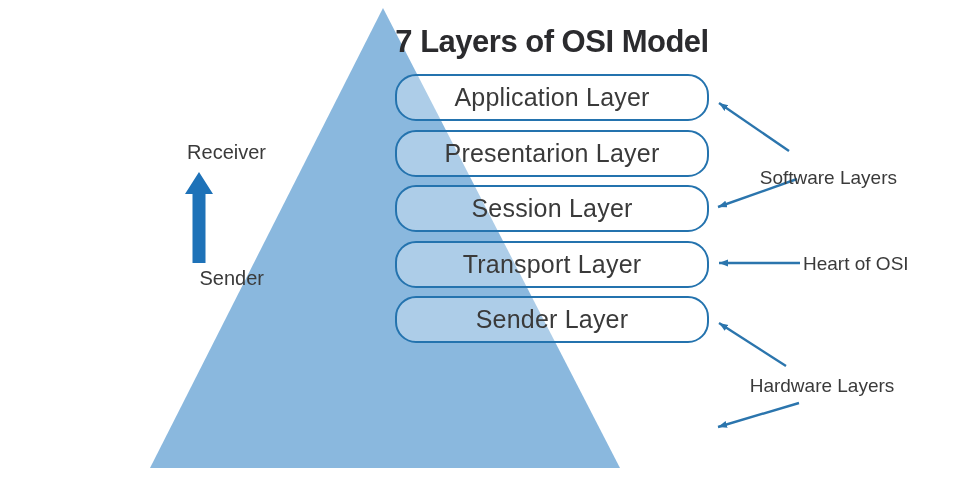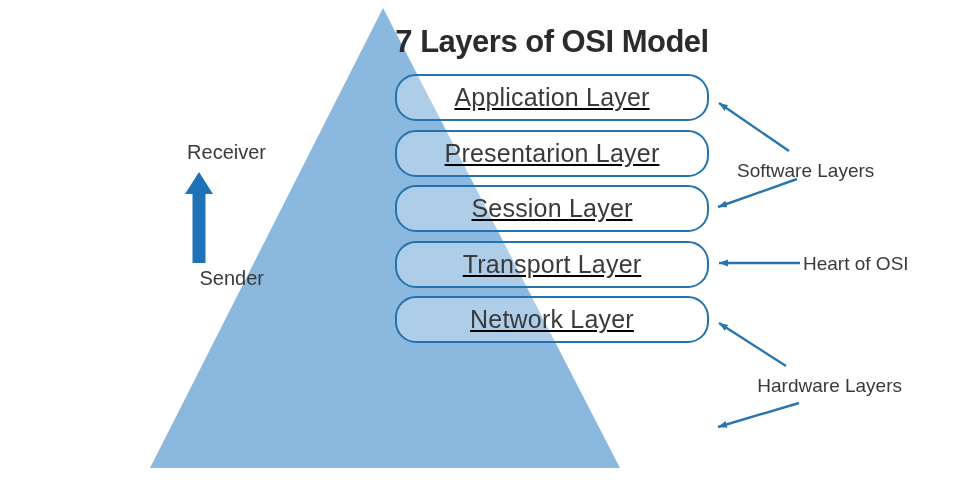--- a/index.html
+++ b/index.html
@@ -16,40 +16,40 @@
     text-align:center;
     font-size:31px;font-weight:bold;letter-spacing:-0.5px;
     color:var(--title-text,#2b2b2e);
   }
   .layer-box{
     position:absolute;left:395px;width:314px;height:47px;
     box-sizing:border-box;
     border:2.5px solid var(--box-border,#2473ae);
     border-radius:21px;
     background:var(--box-fill-overlay,rgba(255,255,255,0.3));
-    display:flex;align-items:center;justify-content:center;text-decoration:underline;
+    display:flex;align-items:center;justify-content:center;
   }
   .layer-box span{
     font-size:25px;color:var(--text-dark,#3a3a3a);
     letter-spacing:0.2px;
   }
   .side-label{
     position:absolute;width:130px;text-align:right;
     font-size:20px;color:var(--text-dark,#3a3a3a);
   }
   .receiver{left:136px;top:141px;}
   .sender{left:134px;top:267px;}
   .note{
     position:absolute;
     font-size:19px;color:var(--text-dark,#3a3a3a);
     white-space:nowrap;
   }
-  .note-software{left:737px;top:160px;width:160px;text-align:left;}
+  .note-software{left:737px;top:167px;width:160px;text-align:right;}
   .note-heart{left:803px;top:253px;}
-  .note-hardware{left:742px;top:375px;width:160px;text-align:right;}
+  .note-hardware{left:742px;top:375px;width:160px;text-align:center;}
 </style>
 </head>
 <body>
 
 <div class="stage">
 
   <svg class="gfx" viewBox="0 0 967 495" aria-hidden="true">
     <defs>
       <marker id="ah" markerWidth="10" markerHeight="8" refX="9" refY="3.5" orient="auto" markerUnits="userSpaceOnUse">
         <path d="M0,0 L9,3.5 L0,7 Z" style="fill:var(--annotation-arrow,#2b75ad)"></path>
@@ -80,20 +80,20 @@
   <div class="layer-box" style="top:129.5px">
       <span>Presentarion Layer</span>
     </div>
   <div class="layer-box" style="top:240.5px">
       <span>Transport Layer</span>
     </div>
   <div class="layer-box" style="top:185px">
       <span>Session Layer</span>
     </div>
   <div class="layer-box" style="top:296px">
-      <span>Network Layer</span>
+      <span>Sender Layer</span>
     </div>
 
   <div class="note note-software">Software Layers</div>
   <div class="note note-heart">Heart of OSI</div>
   <div class="note note-hardware">Hardware Layers</div>
 
 </div>
 
 </body></html>

